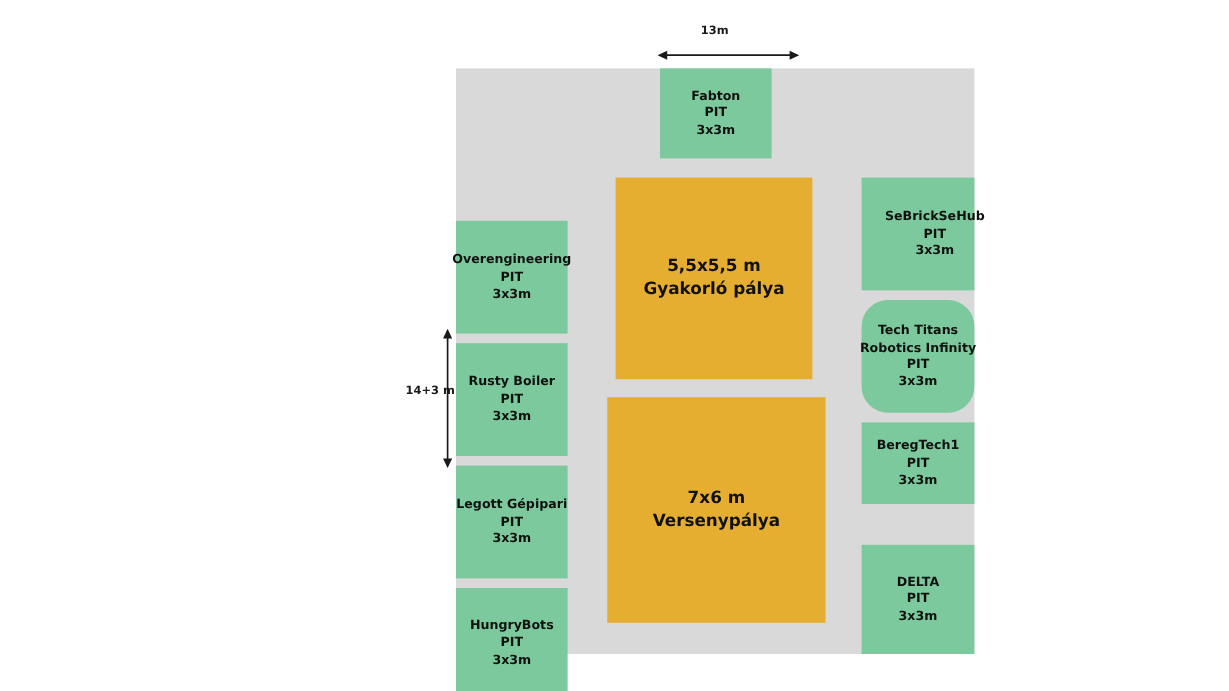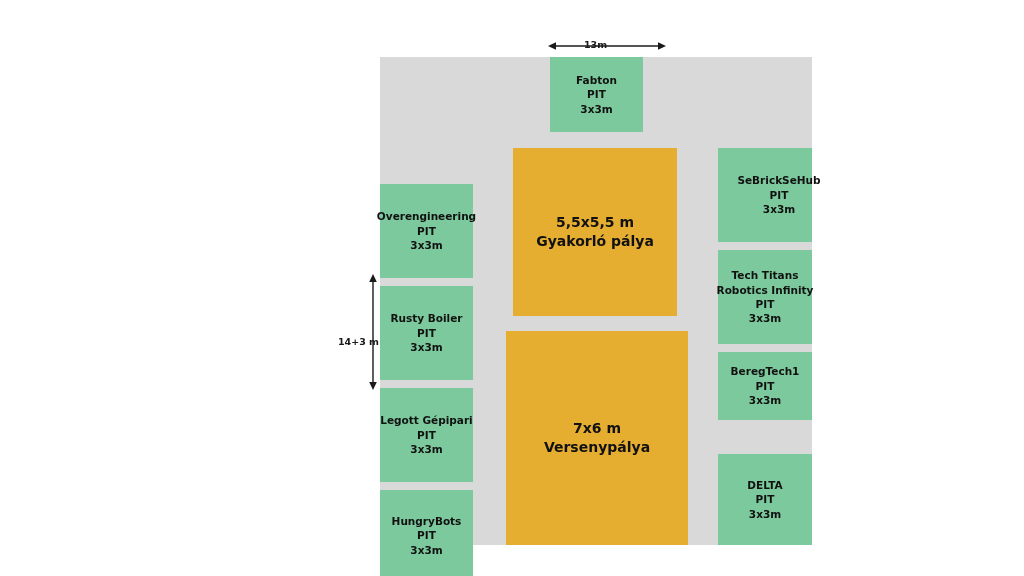--- a/index.html
+++ b/index.html
@@ -62,45 +62,45 @@
   
   .pit-left  { left: 380px; width: 93px; margin-top: 36px; }
   #pit-overengineering { top: 148px;  height: 94px; }
   #pit-rusty-boiler    { top: 250px;  height: 94px; }
   #pit-legott          { top: 352px;  height: 94px; text-align: right; }
   #pit-hungrybots      { top: 454px;  height: 91px; }
 
   
   .pit-right { left: 718px; width: 94px; }
   #pit-sebricksehub    { top: 148px;  height: 94px; padding-left: 28px; }
-  #pit-tech-titans     { top: 250px;  height: 94px; }
+  #pit-tech-titans     { top: 250px;  height: 94px; border-radius: 22px; }
   #pit-beregtech1      { top: 352px;  height: 68px; }
   #pit-delta           { top: 454px;  height: 91px; align-items: center; }
 
   
   #pit-fabton { left: 550px; top: 57px; width: 93px; height: 75px; }
 
   
   #field-practice { left: 513px; top: 148px; width: 164px; height: 168px; }
-  #field-match    { left: 506px; top: 331px; width: 182px; height: 214px; }
+  #field-match    { left: 506px; top: 331px; width: 182px; height: 188px; }
 
   
   .dim {
     position: absolute;
     color: #1a1a1a;
   }
   .dim-label {
     position: absolute;
     font-size: 9.5px;
     font-weight: bold;
     white-space: nowrap;
     color: #1a1a1a;
   }
-  #dim-width-label  { left: 584px; top: 39px; }
-  #dim-height-label { left: 338px; top: 336px; }
+  #dim-width-label  { left: 584px; top: 20px; }
+  #dim-height-label { left: 338px; top: 320px; }
 
   #dim-width-arrow  { left: 544px; top: 38px;  width: 126px; height: 16px; }
   #dim-height-arrow { left: 365px; top: 270px; width: 16px;  height: 124px; }
 
   .dim-arrow svg { display: block; }
 </style>
 </head>
 <body>
 
 <div id="floorplan">

